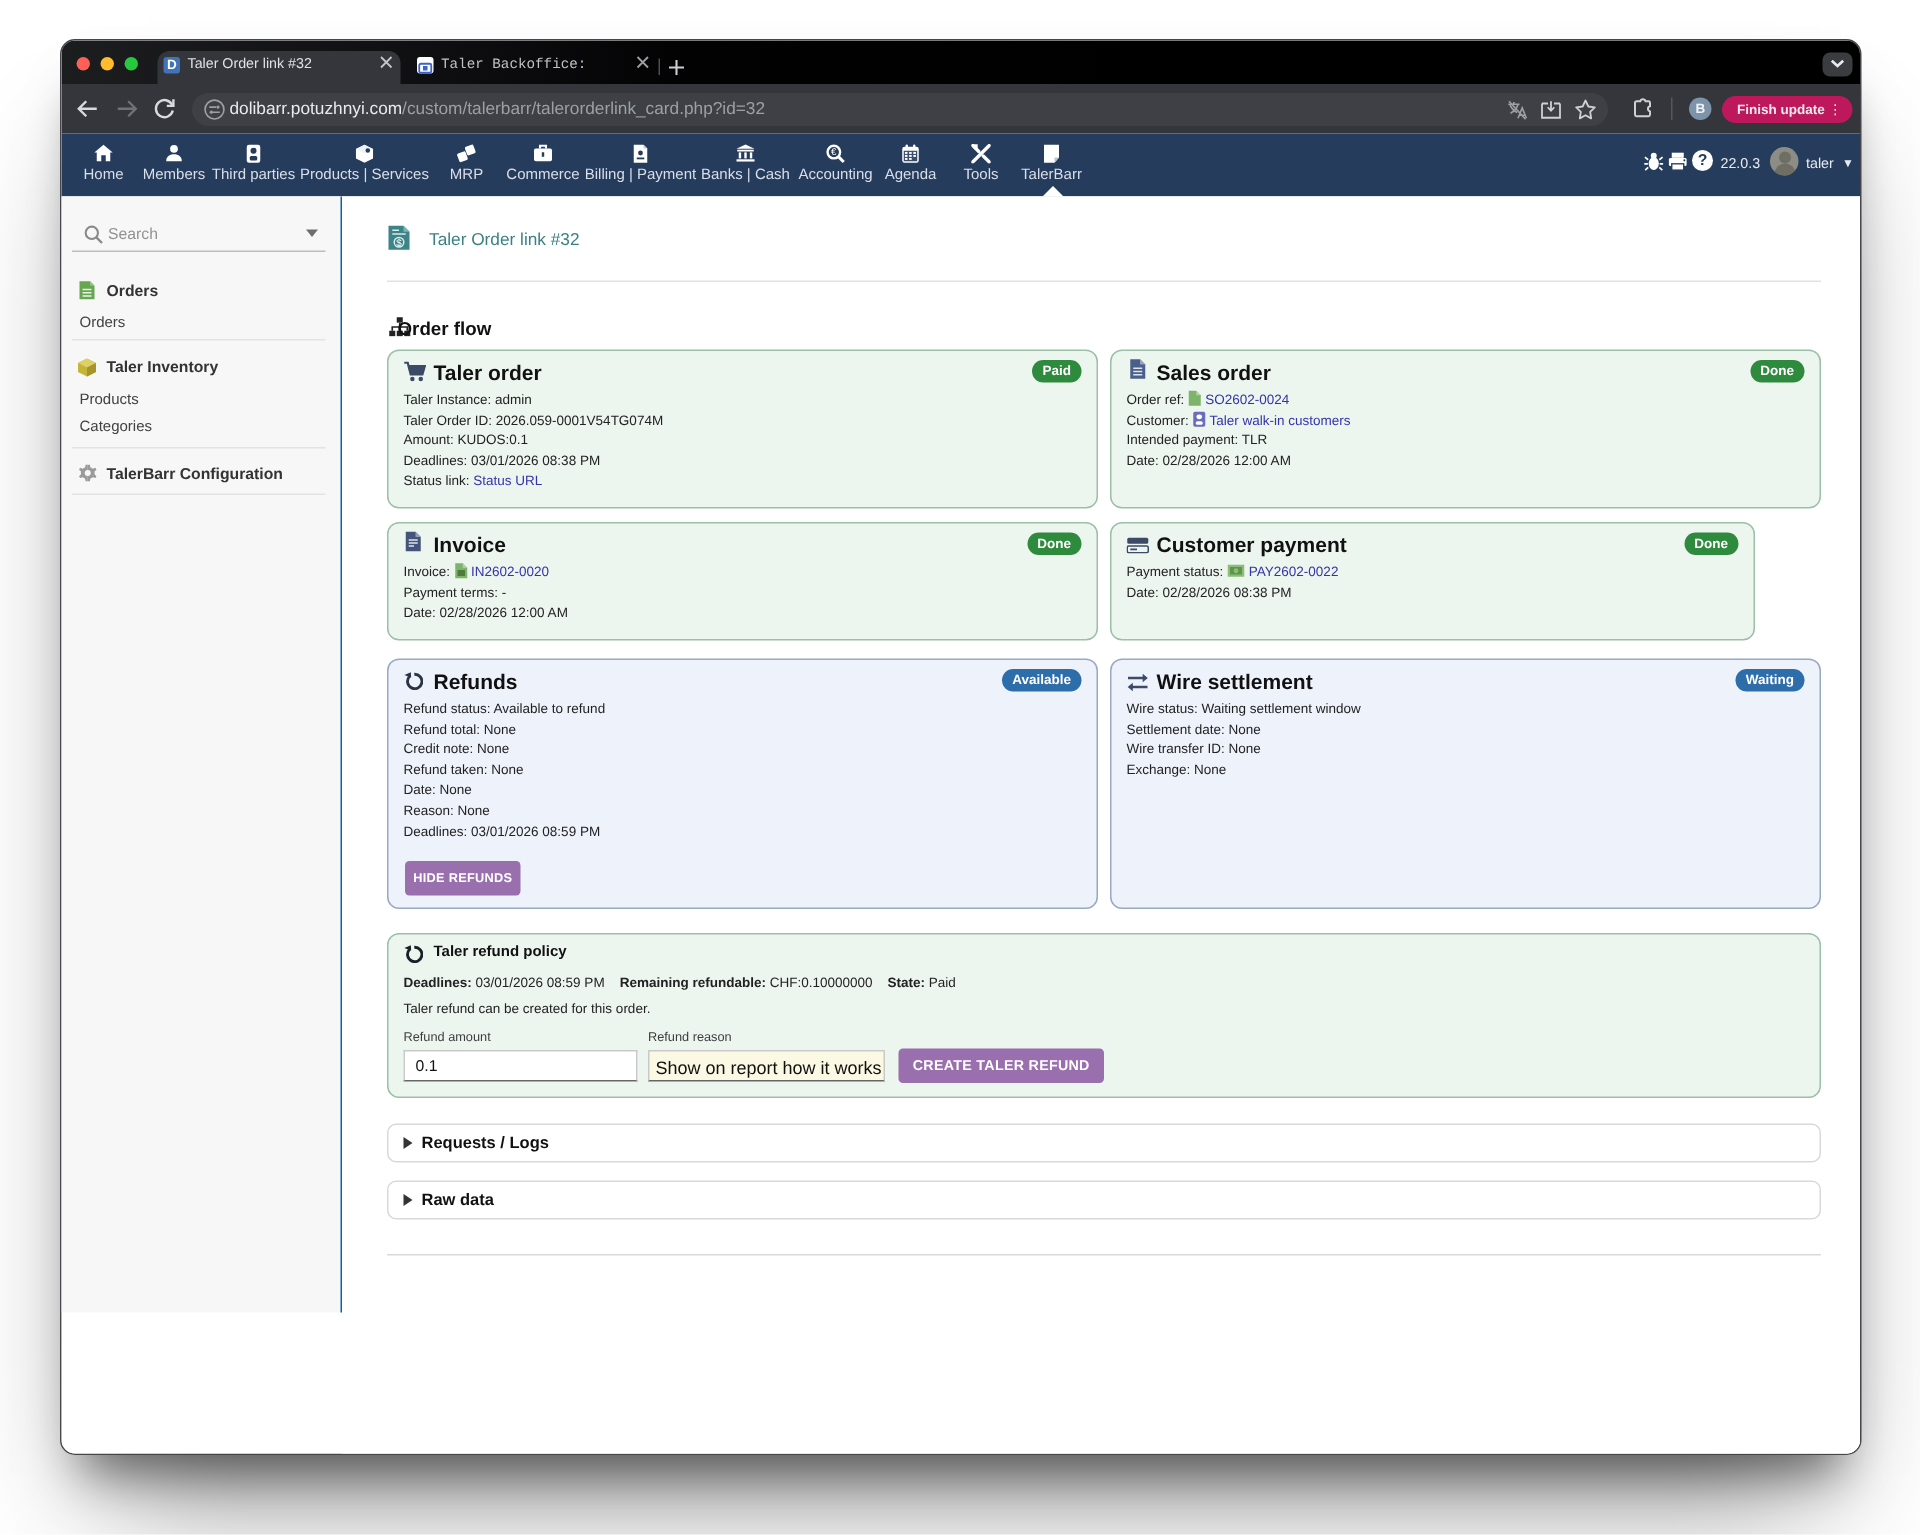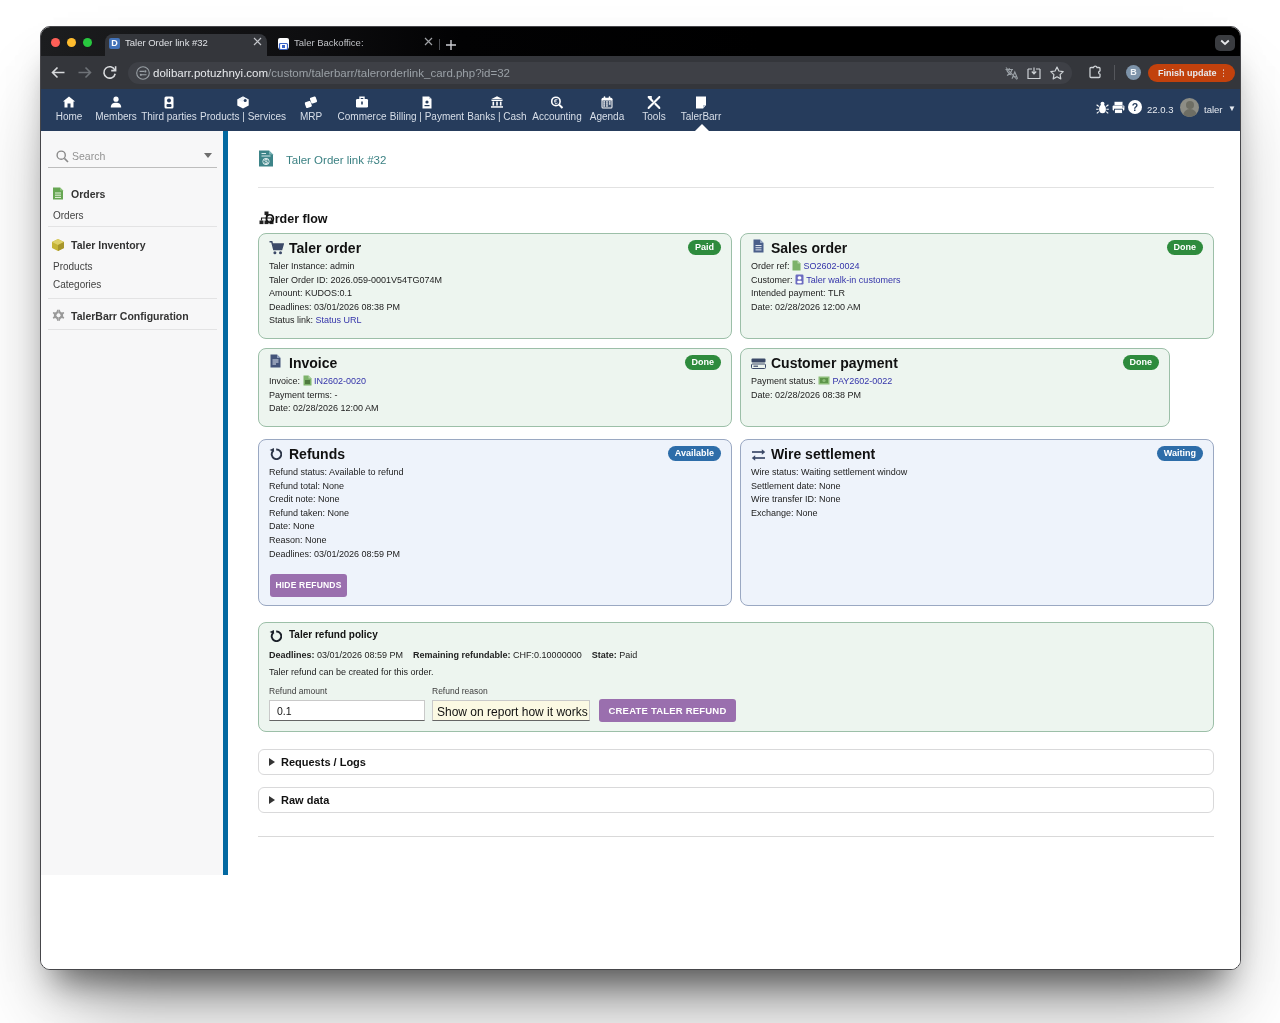--- a/index.html
+++ b/index.html
@@ -17,32 +17,32 @@
 .tab-active { position:absolute; left:64px; top:7px; width:162px; height:22px; background:#34363b; border-radius:8px 8px 0 0; }
 .tabtxt { position:absolute; top:6px; font-size:9.5px; color:#dfe1e5; white-space:nowrap; }
 .favicon { position:absolute; width:11px; height:11px; top:5px; border-radius:2px; }
 .chevbtn { position:absolute; right:5px; top:8px; width:20px; height:16px; background:#3a3c40; border-radius:5px; color:#dfe1e5; font-size:9px; text-align:center; line-height:16px; }
 
 .toolbar { position:absolute; left:0; top:29px; width:100%; height:33px; background:#34363b; }
 .pill { position:absolute; left:87px; top:6px; width:944px; height:22px; background:#3e4046; border-radius:11px; }
 .pill .url { position:absolute; left:25px; top:5px; font-size:11.5px; color:#e8eaed; white-space:nowrap; }
 .pill .url span { color:#9aa0a6; }
 .picon { position:absolute; top:3px; }
-.finish { position:absolute; left:1107px; top:8px; width:87px; height:18px; background:#c2410c; border-radius:9px; color:#e8eaed; font-size:9px; font-weight:bold; line-height:18px; padding-left:10px; }
+.finish { position:absolute; left:1107px; top:8px; width:87px; height:18px; background:#be185d; border-radius:9px; color:#e8eaed; font-size:9px; font-weight:bold; line-height:18px; padding-left:10px; }
 .bcirc { position:absolute; left:1085px; top:9px; width:15px; height:15px; border-radius:50%; background:#7d93a9; color:#eef2f6; font-size:9px; font-weight:bold; text-align:center; line-height:15px; }
 
 .navbar { position:absolute; left:0; top:62px; width:100%; height:42px; background:#263c5c; }
 .mitem { position:absolute; top:0; height:42px; color:#d8dfe9; text-align:center; }
 .mitem .lbl { position:absolute; top:22px; width:100%; font-size:10px; white-space:nowrap; text-align:center; }
 .mitem svg { position:absolute; top:7px; left:50%; transform:translateX(-50%); }
 .notch { position:absolute; left:654px; top:35px; width:0; height:0; border-left:7px solid transparent; border-right:7px solid transparent; border-bottom:7px solid #ffffff; }
 .nbr { position:absolute; color:#e7ebf1; }
 
 .pbody { position:absolute; left:0; top:104px; width:1199px; height:839px; background:#fff; }
-.sidebar { position:absolute; left:0; top:0; width:187px; height:744px; background:#f7f7f8; border-right:5px solid #0369a1; }
+.sidebar { position:absolute; left:0; top:0; width:187px; height:744px; background:#f7f7f8; border-right:1px solid #0369a1; }
 .sdiv { position:absolute; left:7px; width:169px; height:1px; background:#e3e3e4; }
 .slink { position:absolute; left:12px; font-size:10px; color:#424242; }
 .shead { position:absolute; left:30px; font-size:10.5px; font-weight:bold; color:#333; }
 
 .main { position:absolute; left:187px; top:0; width:1012px; height:839px; background:#fff; }
 .card { position:absolute; border-radius:8px; }
 .gcard { background:#edf5ef; border:1px solid #9cbfa8; }
 .bcard { background:#eef3fb; border:1px solid #9aa8c2; }
 .card h3 { position:absolute; left:30px; top:6px; font-size:14px; font-weight:bold; color:#111; white-space:nowrap; }
 .card .cic { position:absolute; left:10px; top:5px; }
@@ -70,21 +70,21 @@
     <div class="tab-active"></div>
     <div class="favicon" style="left:68px; top:11px; background:#4272b8; color:#fff; font-size:9px; font-weight:bold; text-align:center; line-height:11px;">D</div>
     <div class="tabtxt" style="left:84px; top:10px;">Taler Order link #32</div>
     <svg style="position:absolute; left:212px; top:10px;" width="9" height="9" viewBox="0 0 9 9">
         <path d="M1 1 L8 8 M8 1 L1 8" stroke="#c3c5c9" stroke-width="1.2"></path>
       </svg>
     <div class="favicon" style="left:237px; top:11px; background:#fff;"><svg width="11" height="11" viewBox="0 0 11 11">
           <rect x="1.5" y="2.5" width="8" height="6" rx="1" fill="none" stroke="#3a64c8" stroke-width="1.2"></rect>
           <rect x="4" y="4" width="3" height="3" fill="#3a64c8"></rect>
         </svg></div>
-    <div class="tabtxt" style="left:253px; top:10px; color:#bfc1c5;">Taler Backoffice:</div>
+    <div class="tabtxt" style="left:253px; top:10px; color:#bfc1c5;font-family:Liberation Mono, monospace;">Taler Backoffice:</div>
     <svg style="position:absolute; left:383px; top:10px;" width="9" height="9" viewBox="0 0 9 9">
         <path d="M1 1 L8 8 M8 1 L1 8" stroke="#9fa1a5" stroke-width="1.2"></path>
       </svg>
     <div style="position:absolute; left:398px; top:12px; width:1px; height:11px; background:#4b4d52;"></div>
     <svg style="position:absolute; left:404px; top:12px;" width="12" height="12" viewBox="0 0 12 12">
         <path d="M6 1 L6 11 M1 6 L11 6" stroke="#cdced2" stroke-width="1.4"></path>
       </svg>
     <div class="chevbtn"><svg width="10" height="7" viewBox="0 0 10 7" style="margin-top:4px;">
           <path d="M1.2 1.5 L5 5 L8.8 1.5" fill="none" stroke="#e8e9eb" stroke-width="1.8"></path>
         </svg></div>

